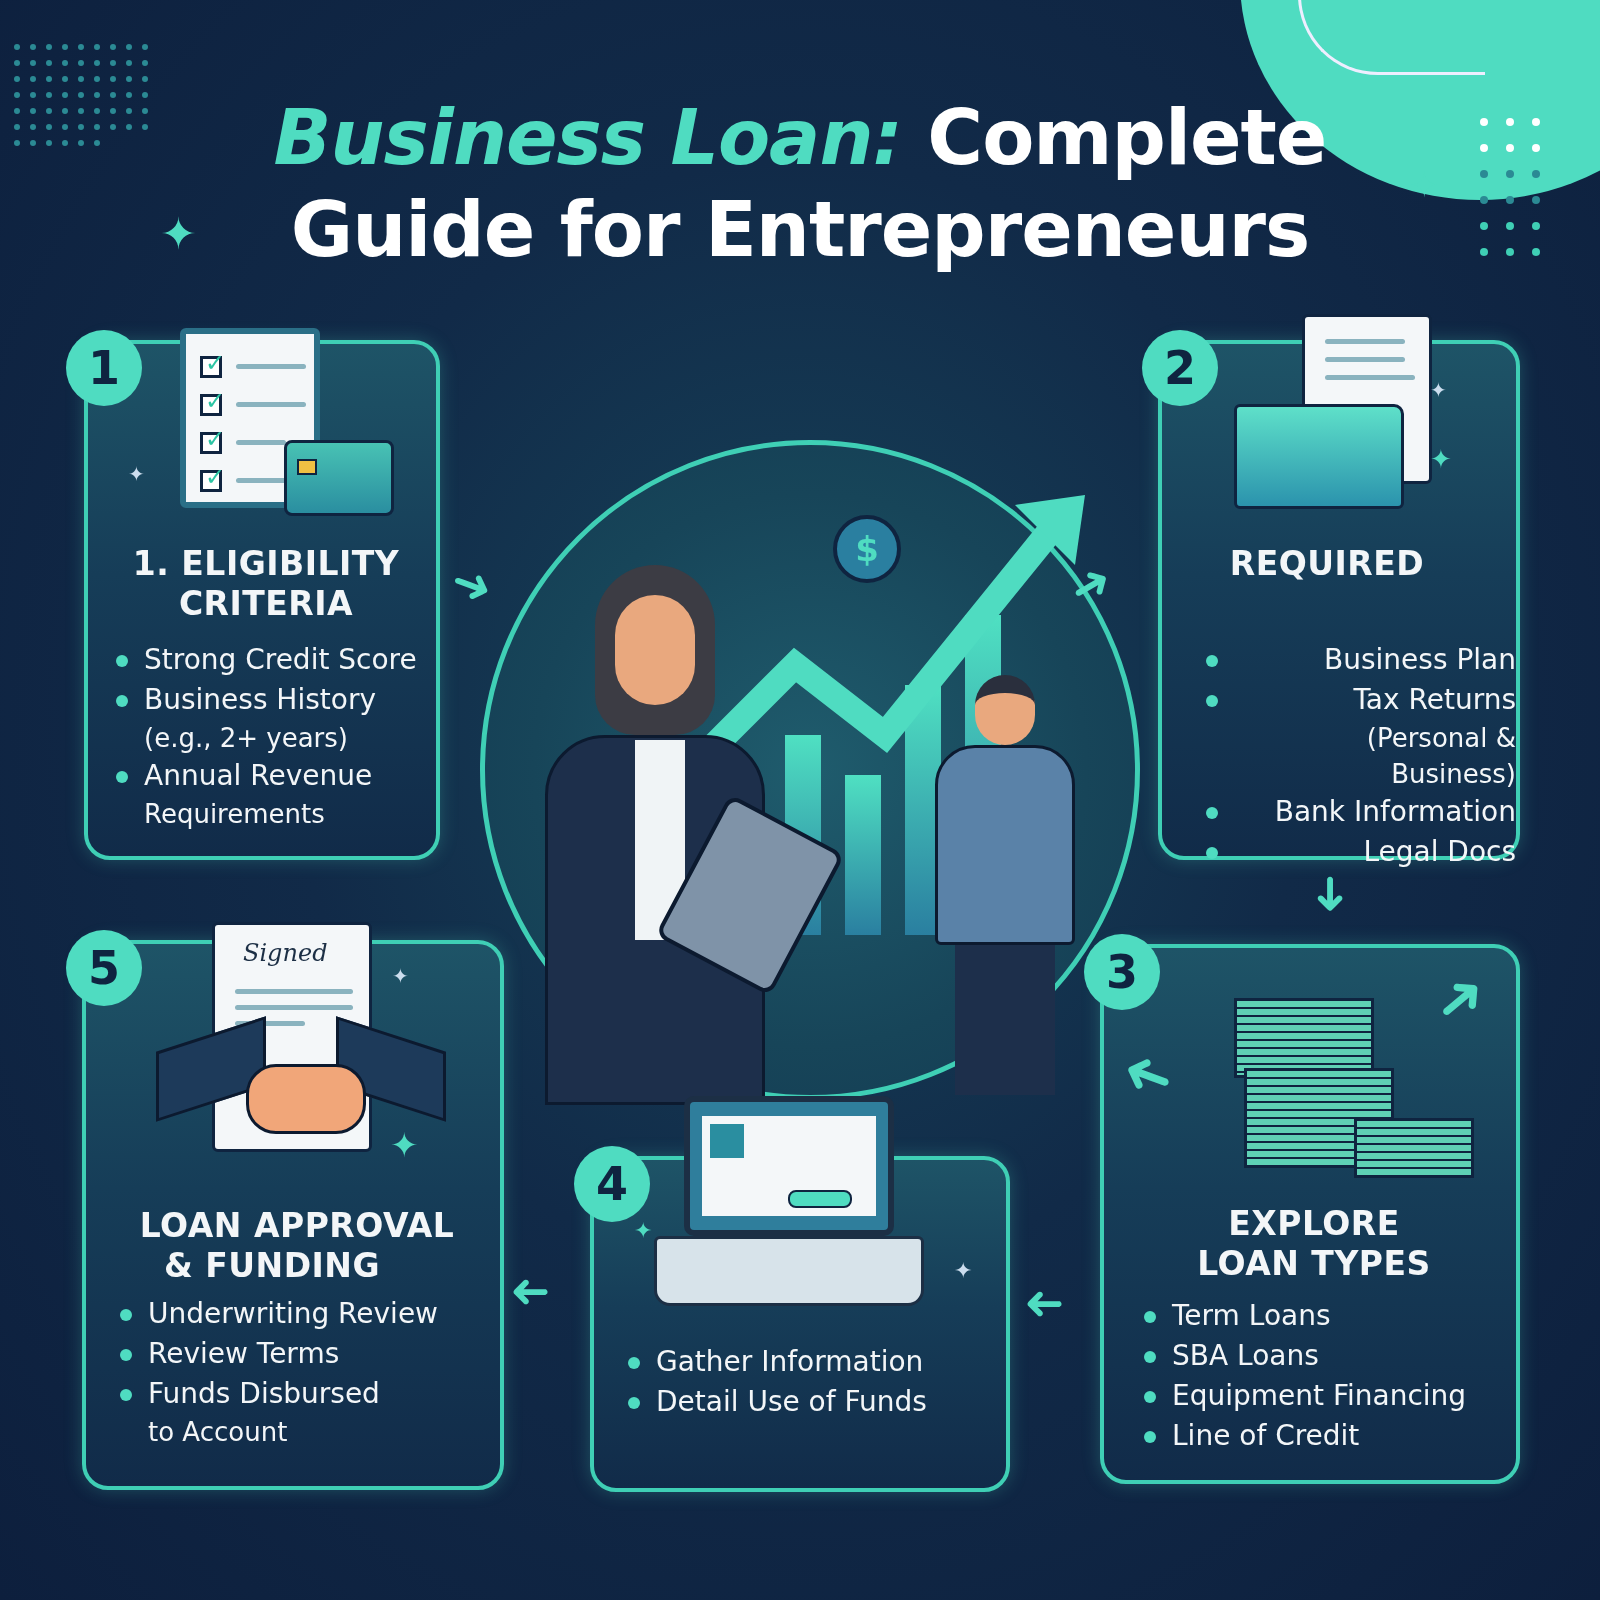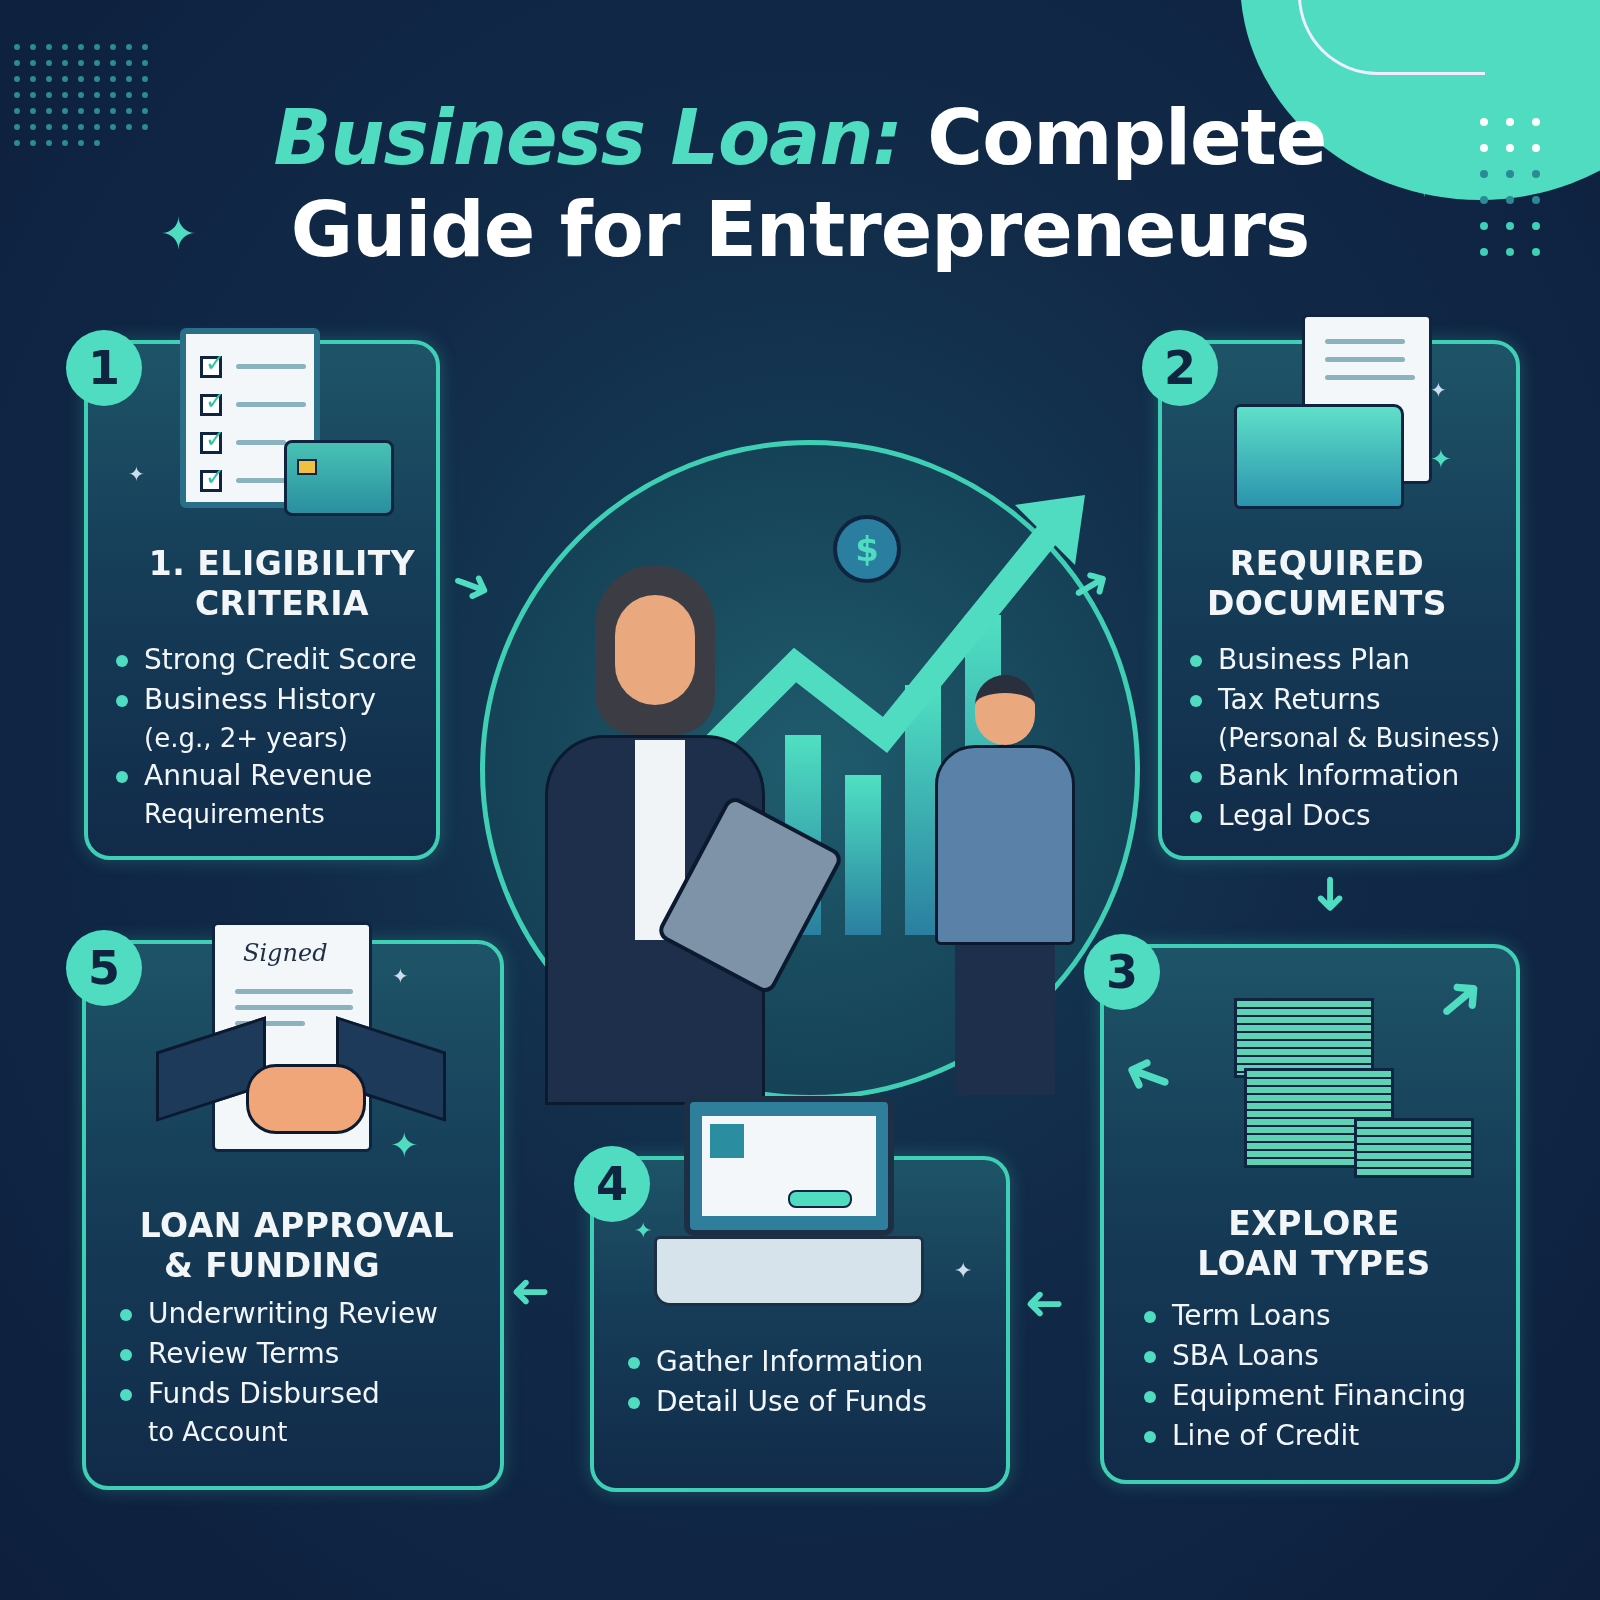--- a/index.html
+++ b/index.html
@@ -205,21 +205,21 @@
         <div class="line" style="left:50px;top:106px;width:50px;"></div>
       <div class="check" style="left:14px;top:136px;"></div>
         <div class="line" style="left:50px;top:144px;width:50px;"></div>
     </div>
   </div>
   <div class="ccard" style="left:196px;top:96px;width:110px;height:76px;">
     <div class="abs" style="left:10px;top:16px;width:20px;height:16px;background:#f0c043;border:2px solid #0f2440;"></div>
   </div>
   <div class="badge" style="left:-22px;top:-14px;">1</div>
   <div class="sparkle abs" style="left:40px;top:120px;font-size:20px;color:#cde;">✦</div>
-  <div class="card-title" style="left:16px;width:356px;top:200px;">
+  <div class="card-title" style="left:0;width:356px;top:200px;">
     <div>1. ELIGIBILITY</div>
       <div>CRITERIA</div>
   </div>
   <ul class="bullets" style="left:26px;top:296px;">
     <li><span>Strong Credit Score</span></li>
     <li><span>Business History</span><span class="sub">(e.g., 2+ years)</span></li>
     <li><span>Annual Revenue</span><span class="sub">Requirements</span></li>
   </ul>
 </div>
 
@@ -228,23 +228,22 @@
     <div class="line" style="left:20px;top:22px;width:80px;"></div>
     <div class="line" style="left:20px;top:40px;width:80px;"></div>
     <div class="line" style="left:20px;top:58px;width:90px;"></div>
   </div>
   <div class="folder" style="left:72px;top:60px;width:170px;height:105px;"></div>
   <div class="badge" style="left:-20px;top:-14px;">2</div>
   <div class="sparkle abs" style="left:268px;top:36px;font-size:20px;color:#cde;">✦</div>
   <div class="sparkle abs" style="left:268px;top:102px;font-size:26px;">✦</div>
   <div class="card-title" style="left:0;width:330px;top:200px;">
     <div>REQUIRED</div>
-      <div>DOCUMENTS</div>
-  </div>
-  <ul class="bullets" style="left:26px;top:296px;">
+  </div>
+  <ul class="bullets" style="left:42px;top:296px;text-align:right;">
     <li><span>Business Plan</span></li>
     <li><span>Tax Returns</span><span class="sub">(Personal &amp; Business)</span></li>
     <li><span>Bank Information</span></li>
     <li><span>Legal Docs</span></li>
   </ul>
 </div>
 
 <div class="card" style="left:1100px;top:944px;width:420px;height:540px;">
   <div class="abs" style="left:120px;top:30px;width:250px;height:200px;">
     <div class="cash" style="left:10px;top:20px;width:140px;height:80px;"></div>

